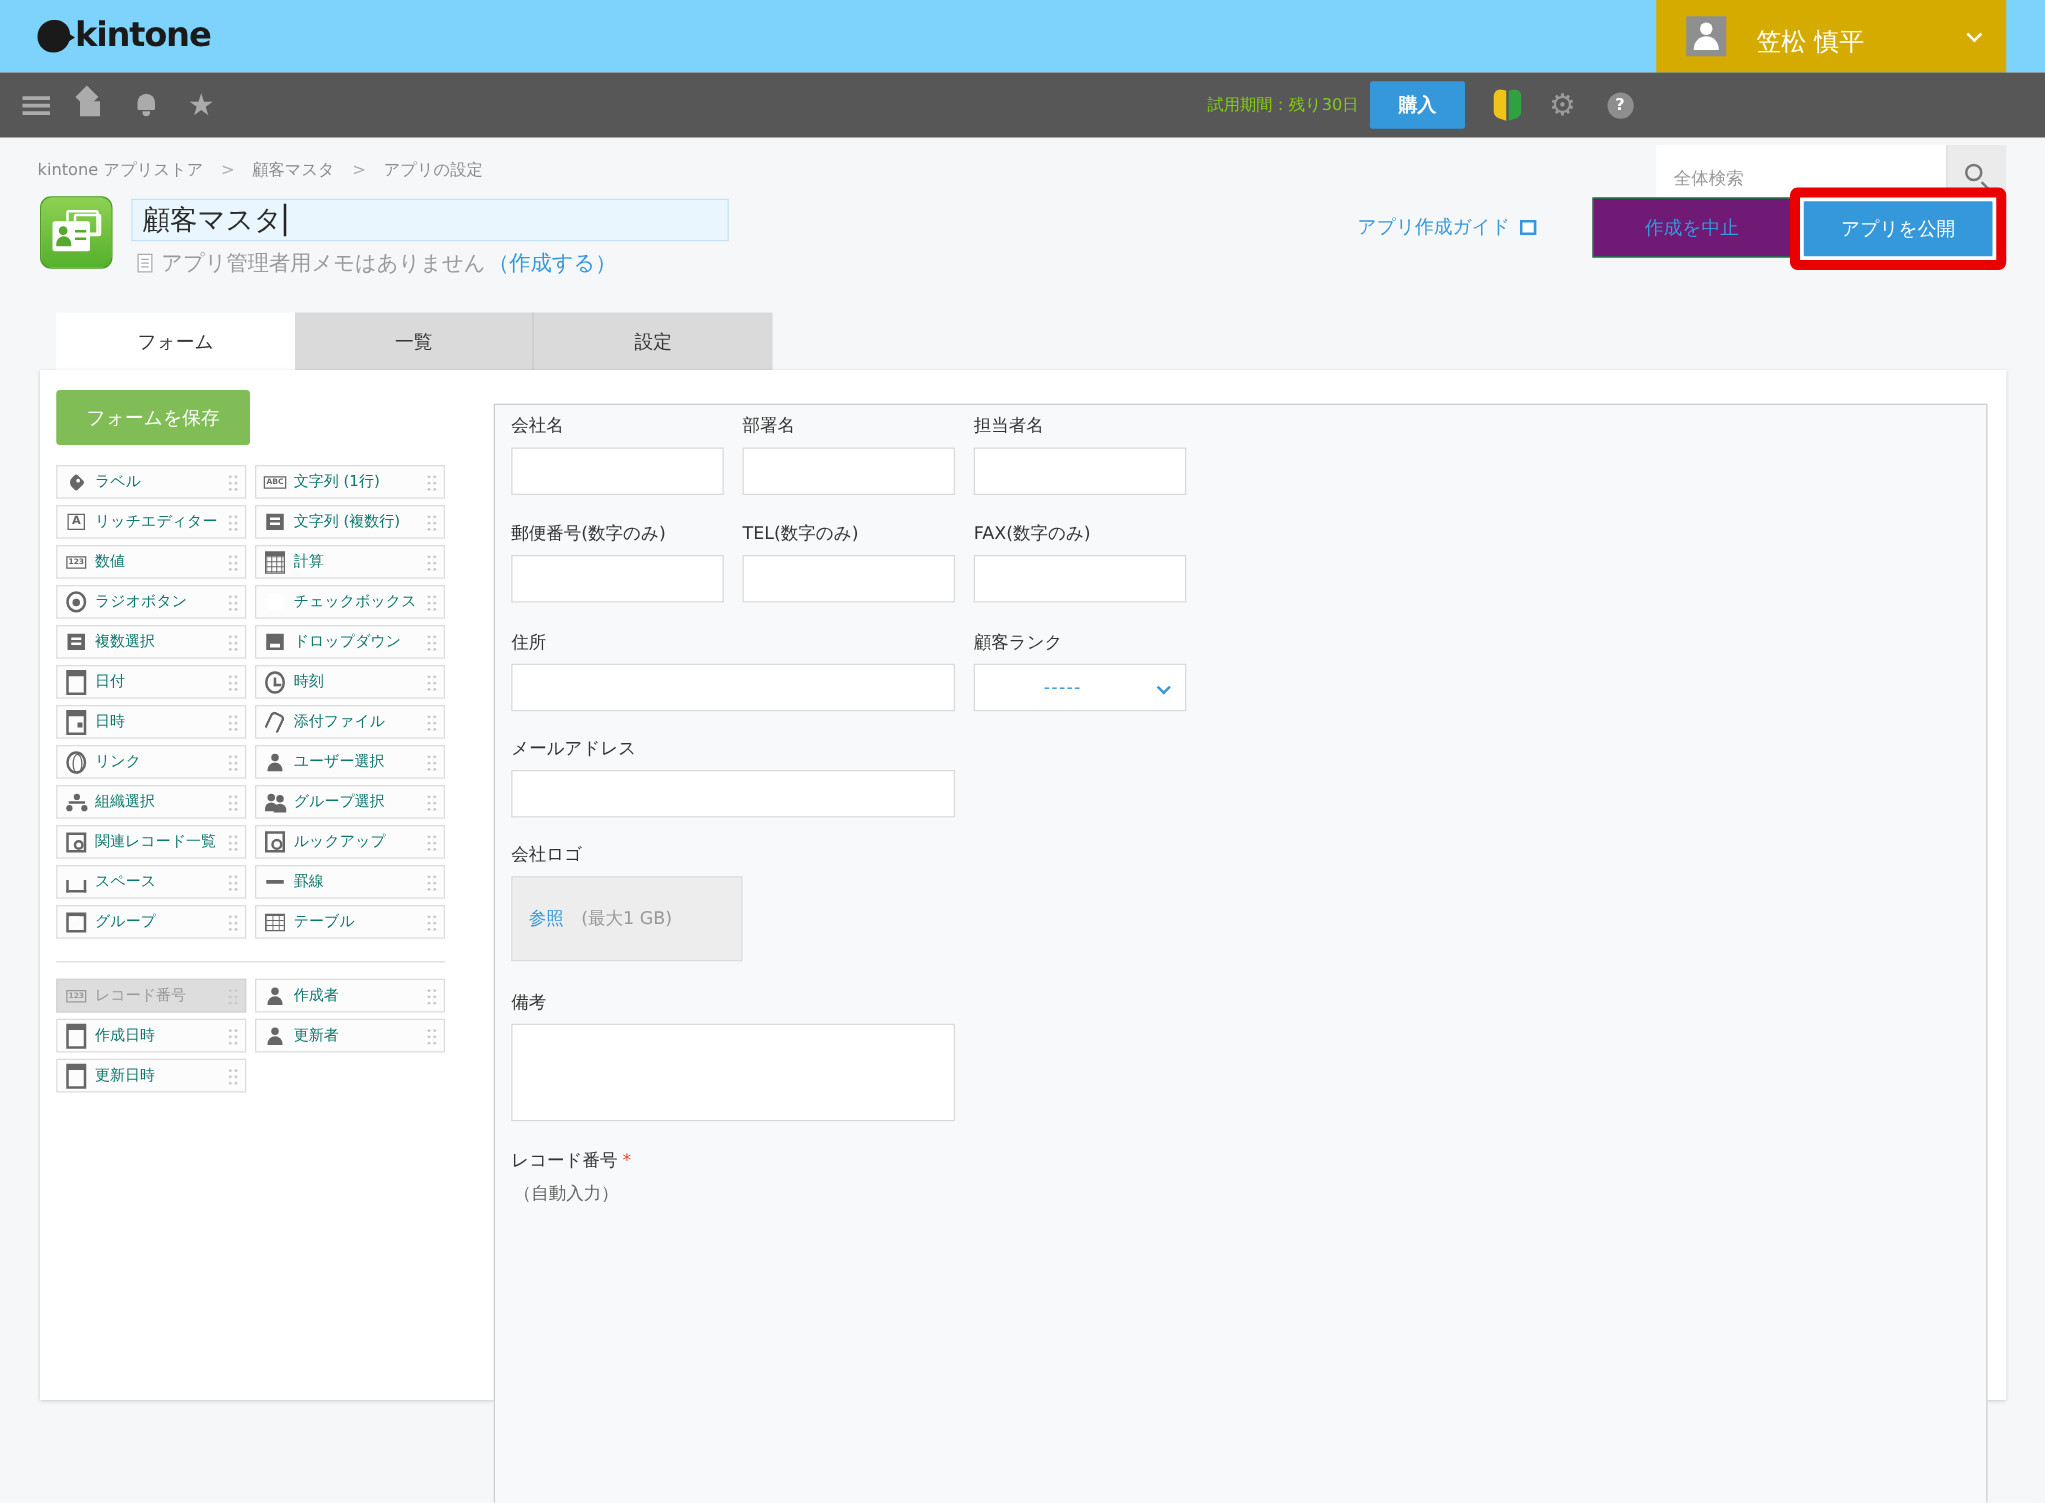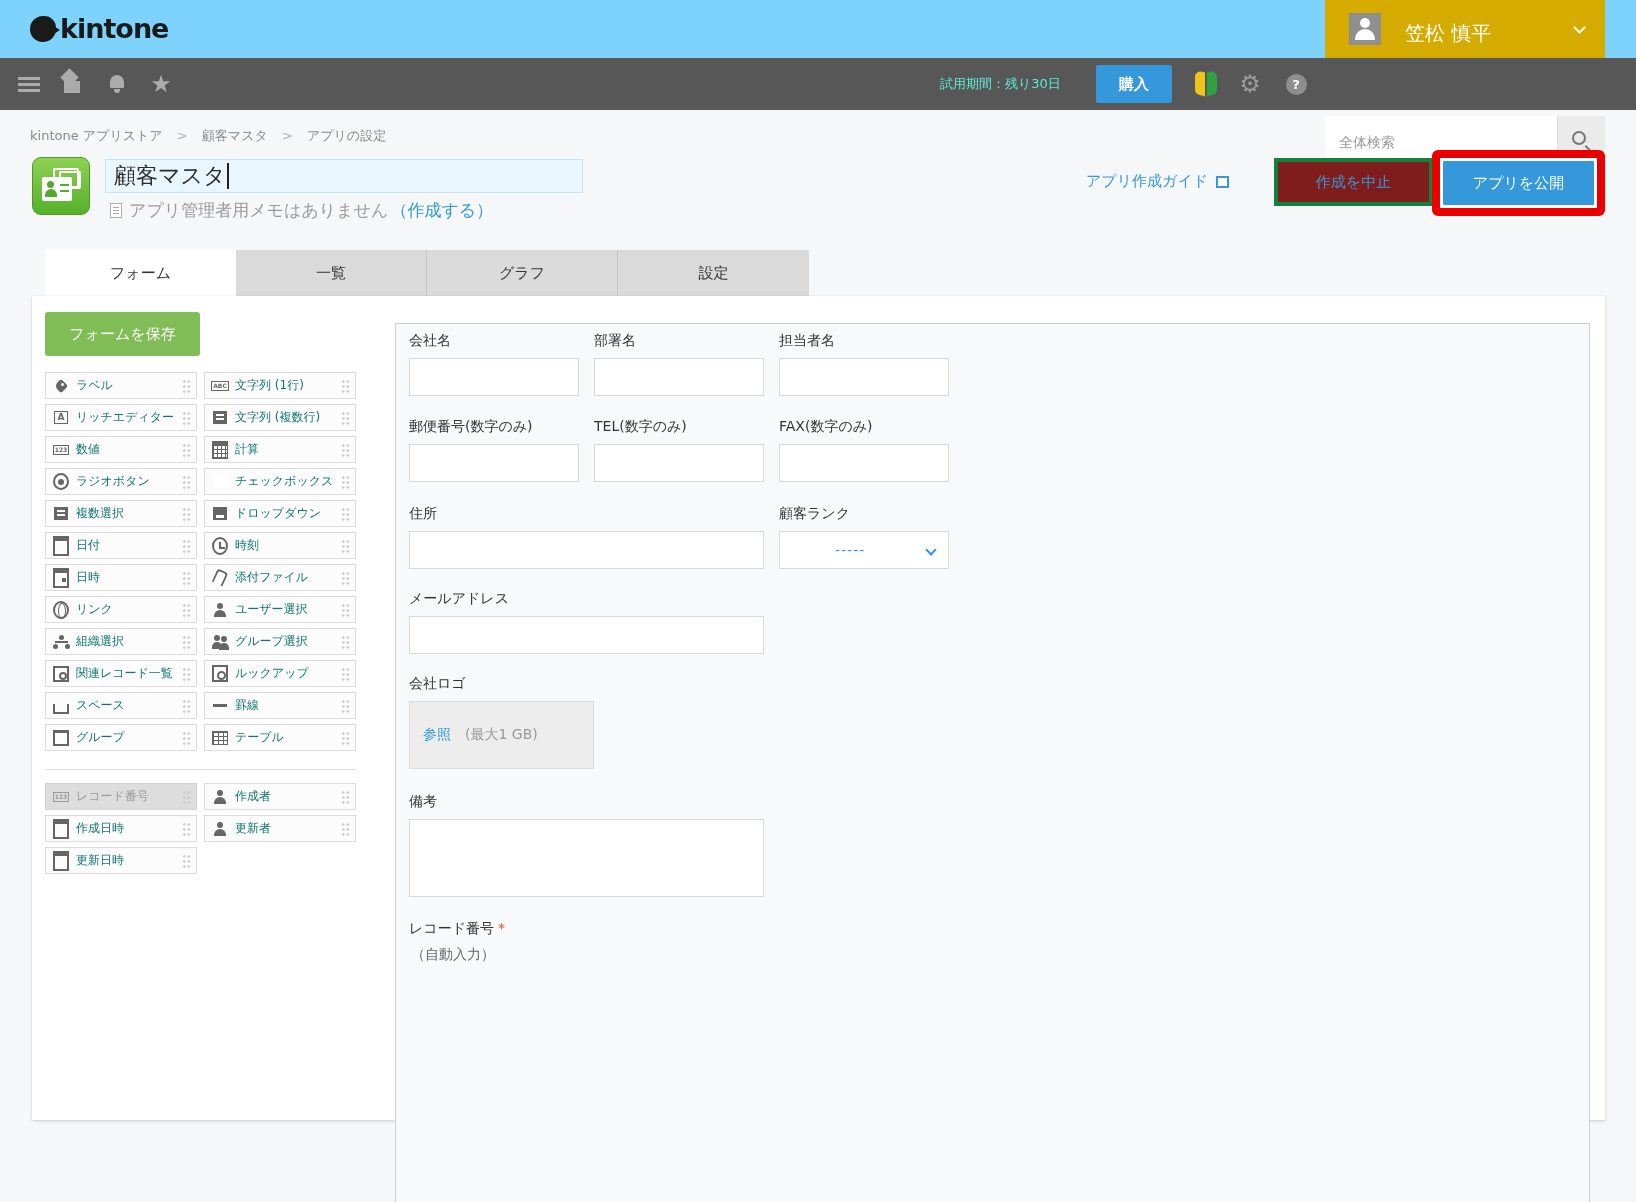--- a/index.html
+++ b/index.html
@@ -24,21 +24,21 @@
   .nav-ic { position:absolute; top:0; height:52px; display:flex; align-items:center; justify-content:center; cursor:pointer; }
   .i-burger { width:22px; height:15px; border-top:3px solid #ABABAB; border-bottom:3px solid #ABABAB; position:relative; }
   .i-burger::after { content:""; position:absolute; left:0; top:3px; width:22px; height:3px; background:#ABABAB; }
   .i-home { position:relative; width:22px; height:18px; }
   .i-home::before { content:""; position:absolute; left:2px; top:-4px; width:13px; height:13px; background:#ABABAB; transform:rotate(45deg); }
   .i-home::after { content:""; position:absolute; left:3px; top:6px; width:16px; height:12px; background:#ABABAB; }
   .i-bell { position:relative; width:16px; height:18px; }
   .i-bell::before { content:""; position:absolute; left:1px; top:0; width:14px; height:13px; background:#ABABAB; border-radius:7px 7px 1px 1px; }
   .i-bell::after { content:""; position:absolute; left:5px; top:14px; width:6px; height:4px; background:#ABABAB; border-radius:0 0 3px 3px; }
   .i-star { color:#ABABAB; font-size:24px; line-height:1; }
-  .trial-text { position:absolute; left:940px; top:0; height:52px; display:flex; align-items:center; color:#5eead4; font-size:13px; }
+  .trial-text { position:absolute; left:966px; top:0; height:52px; display:flex; align-items:center; color:#84cc16; font-size:13px; }
   .buy-btn { position:absolute; left:1096px; top:7px; width:76px; height:38px; background:#3498DB; color:#fff; font-size:15px; font-weight:bold; border:none; border-radius:2px; cursor:pointer; }
   .i-beginner { position:relative; width:22px; height:26px; }
   .i-beginner::before { content:""; position:absolute; left:0; top:0; width:10px; height:24px; background:#EFC318; border-radius:8px 0 0 4px; transform:skewY(18deg); }
   .i-beginner::after { content:""; position:absolute; right:0; top:0; width:10px; height:24px; background:#2FA141; border-radius:0 8px 4px 0; transform:skewY(-18deg); }
   .i-gear { color:#9A9A9A; font-size:24px; line-height:1; }
   .i-help { width:21px; height:21px; border-radius:50%; background:#8E8E8E; color:#fff; font-size:13px; font-weight:bold; display:flex; align-items:center; justify-content:center; }
   .search-box { position:absolute; left:1325px; top:58px; width:232px; height:52px; }
   .search-box input { width:100%; height:100%; border:none; outline:none; padding:0 14px; font-size:14px; color:#333; font-family:Liberation Sans, sans-serif; }
   .search-box input::placeholder { color:#999; }
   .search-btn { position:absolute; left:1557px; top:58px; width:48px; height:52px; background:#EBEBEB; border:none; border-left:1px solid #DDD; cursor:pointer; }
@@ -63,21 +63,21 @@
   .title-text { font-size:22px; color:#2b2b2b; }
   .caret { width:2px; height:26px; background:#222; margin-left:1px; }
   .memo-row { position:absolute; left:110px; top:199px; display:flex; align-items:center; font-size:17px; color:#9B9B9B; }
   .i-memo { position:relative; width:12px; height:15px; border:1px solid #AAA; background:#fff; margin-right:7px; }
   .i-memo::after { content:""; position:absolute; left:2px; top:3px; width:6px; height:1px; background:#AAA; box-shadow:0 3px 0 #AAA, 0 6px 0 #AAA; }
   .memo-link { color:#3498DB; cursor:pointer; margin-left:2px; }
   .guide-link { position:absolute; left:1086px; top:172px; display:flex; align-items:center; color:#3498DB; font-size:15px; cursor:pointer; }
   .i-ext { position:relative; width:13px; height:12px; margin-left:8px; }
   .i-ext::before { content:""; position:absolute; left:0; bottom:0; width:9px; height:8px; border:2px solid #3498DB; background:#fff; }
   .i-ext::after { content:""; position:absolute; right:0; top:0; width:9px; height:8px; border:2px solid #3498DB; background:#fff; }
-  .cancel-btn { position:absolute; left:1274px; top:158px; width:159px; height:48px; background:#7f1d1d; border:4px solid #15803d; color:#3498DB; font-size:15px; cursor:pointer; font-family:inherit; }
+  .cancel-btn { position:absolute; left:1274px; top:158px; width:159px; height:48px; background:#701a75; border:1px solid #15803d; color:#3498DB; font-size:15px; cursor:pointer; font-family:inherit; }
   .red-box { position:absolute; left:1432px; top:150px; width:173px; height:66px; border:8px solid #EB0000; border-radius:6px; background:#fff; padding:3px; }
   .publish-btn { width:100%; height:100%; background:#3498DB; border:none; color:#fff; font-size:15px; cursor:pointer; font-family:inherit; border-radius:1px; }
 
   
   .tabs { position:absolute; left:45px; top:250px; display:flex; }
   .tab { width:191px; height:46px; display:flex; align-items:center; justify-content:center; font-size:15px; color:#333; background:#DADADA; border-right:1px solid #C5C5C5; cursor:pointer; }
   .tab:last-child { border-right:none; }
   .tab.active { background:#fff; border-right:none; }
 
   
@@ -230,21 +230,20 @@
   <span class="i-ext"></span>
 </div>
 <button class="cancel-btn">作成を中止</button>
 <div class="red-box">
   <button class="publish-btn">アプリを公開</button>
 </div>
 
 <div class="tabs">
   <div class="tab active">フォーム</div>
   <div class="tab">一覧</div>
-  <div class="tab">グラフ</div>
   <div class="tab">設定</div>
 </div>
 
 <div class="panel">
   <button class="save-btn">フォームを保存</button>
 
   <div class="palette" id="palette">
       <div class="pal-row">
         <div class="pal-item">
           <span class="pic ic-label"></span>

